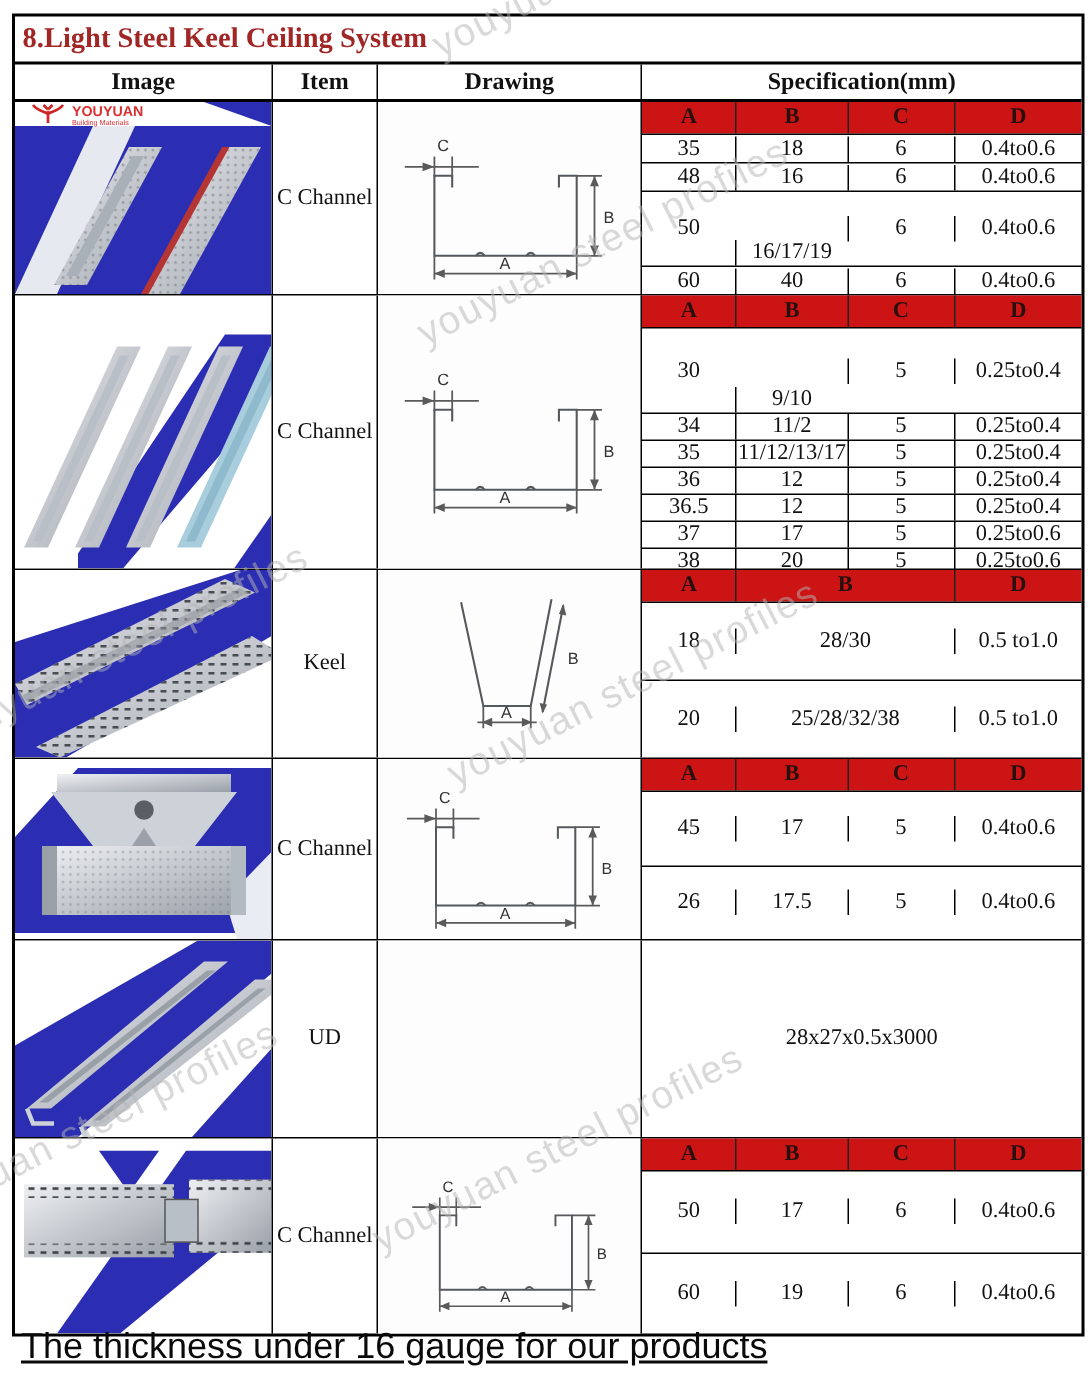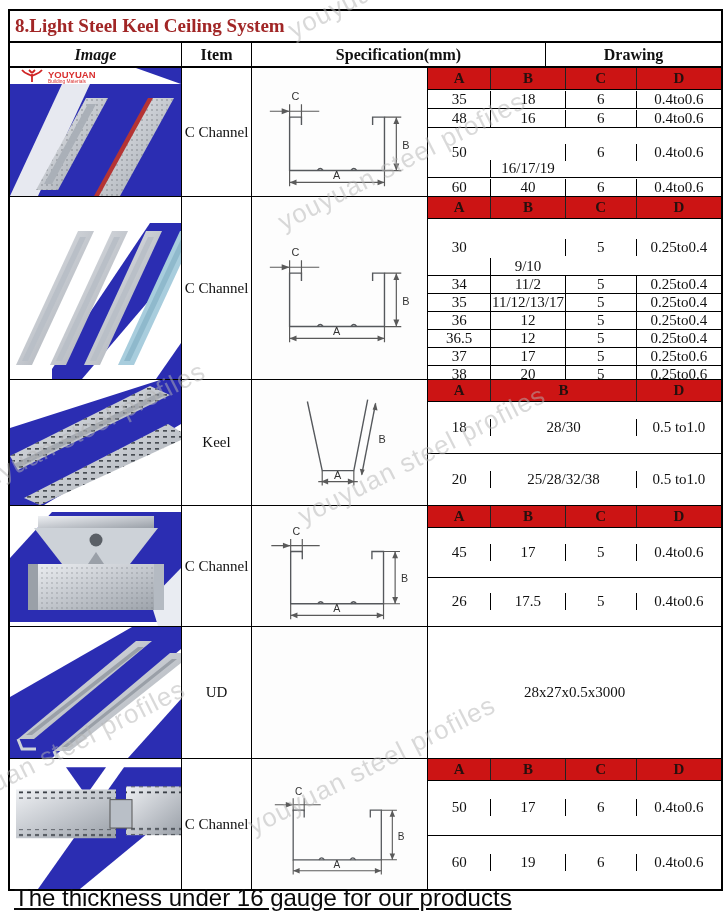--- a/index.html
+++ b/index.html
@@ -4,21 +4,21 @@
 <style>
   html,body{margin:0;padding:0;background:#fff;}
   .page{position:relative;width:727px;height:924px;background:#fff;overflow:hidden;
         font-family:"Liberation Serif",serif;color:#111;}
   .doc-table{position:absolute;left:8px;top:9px;width:711px;border:2px solid #000;background:#fff;}
   .title-bar{height:30px;line-height:30px;padding-left:5px;border-bottom:2px solid #000;
              font-size:19px;font-weight:bold;color:#a12626;}
   .head-row{display:flex;height:23px;border-bottom:2px solid #000;font-weight:bold;font-size:16px;}
   .head-row .hc{display:flex;align-items:center;justify-content:center;box-sizing:border-box;}
   .hc+.hc{border-left:1px solid #000;}
-  .w-img{width:171px;font-style:italic;} .w-item{width:70px;} .w-draw{width:176px;} .w-spec{flex:1;}
+  .w-img{width:171px;} .w-item{width:70px;} .w-draw{width:176px;} .w-spec{flex:1;}
   .prow{display:flex;border-bottom:1px solid #000;}
   .prow:last-child{border-bottom:none;}
   .r1{height:128px;} .r2{height:182px;} .r3{height:125px;} .r4{height:120px;} .r5{height:131px;} .r6{height:130px;}
   .cell{box-sizing:border-box;}
   .cell+.cell{border-left:1px solid #000;}
   .img-cell{width:171px;overflow:hidden;}
   .img-cell svg{display:block;width:100%;height:100%;}
   .item-cell{width:70px;display:flex;align-items:center;justify-content:center;
              text-align:center;font-size:15px;line-height:1.35;padding:2px;}
   .draw-cell{width:176px;display:flex;align-items:center;justify-content:center;background:#fdfdfd;}
@@ -63,22 +63,22 @@
       </pattern>
     </defs>
   </svg>
 
   <div class="doc-table">
     <div class="title-bar">8.Light Steel Keel Ceiling System</div>
 
     <div class="head-row">
       <div class="hc w-img">Image</div>
       <div class="hc w-item">Item</div>
+      <div class="hc w-draw">Drawing</div>
       <div class="hc w-spec">Specification(mm)</div>
-      <div class="hc w-draw">Drawing</div>
     </div>
 
     <div class="prow r1">
       <div class="cell img-cell">
         <svg viewBox="0 0 171 128" preserveAspectRatio="none">
           <rect width="171" height="128" fill="#fff"></rect>
           <rect y="16" width="171" height="112" fill="#2b2db2"></rect>
           <polygon points="0,128 52,16 80,16 28,128" fill="#e7e9f0"></polygon>
           <polygon points="26,122 76,30 98,30 48,122" fill="url(#silver)"></polygon>
           <polygon points="26,122 76,30 98,30 48,122" fill="url(#dots)" opacity="0.5"></polygon>

